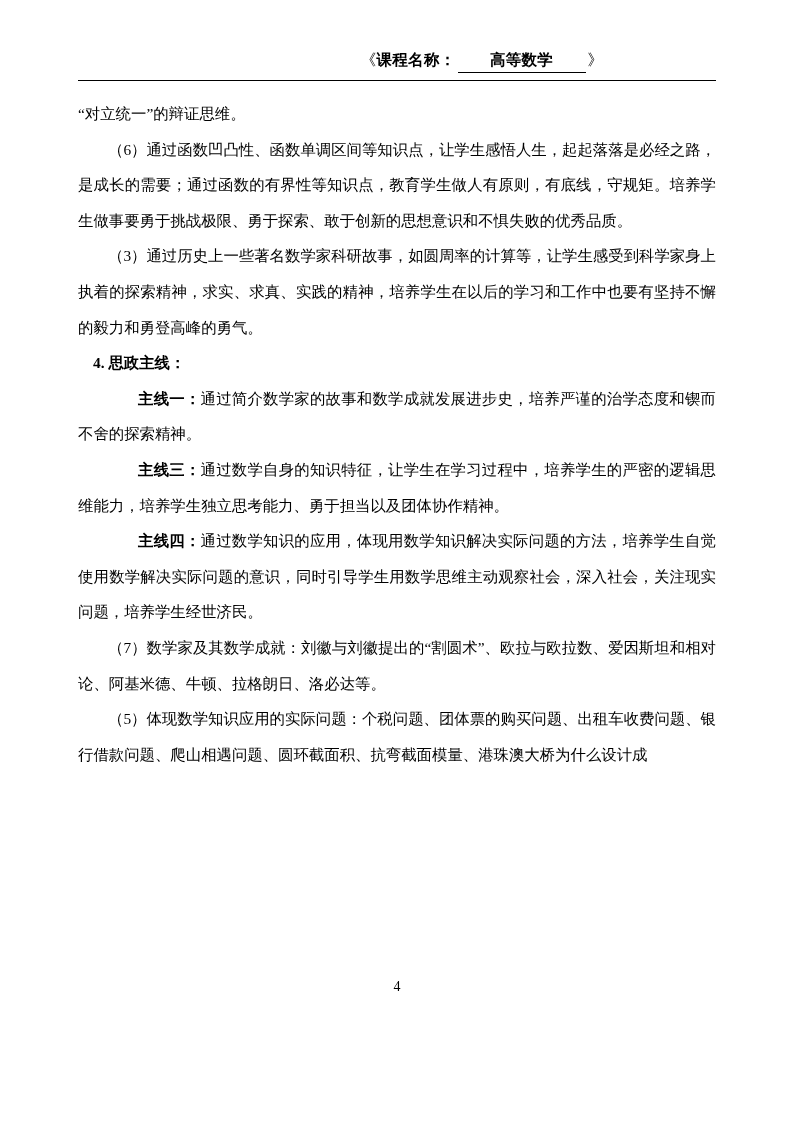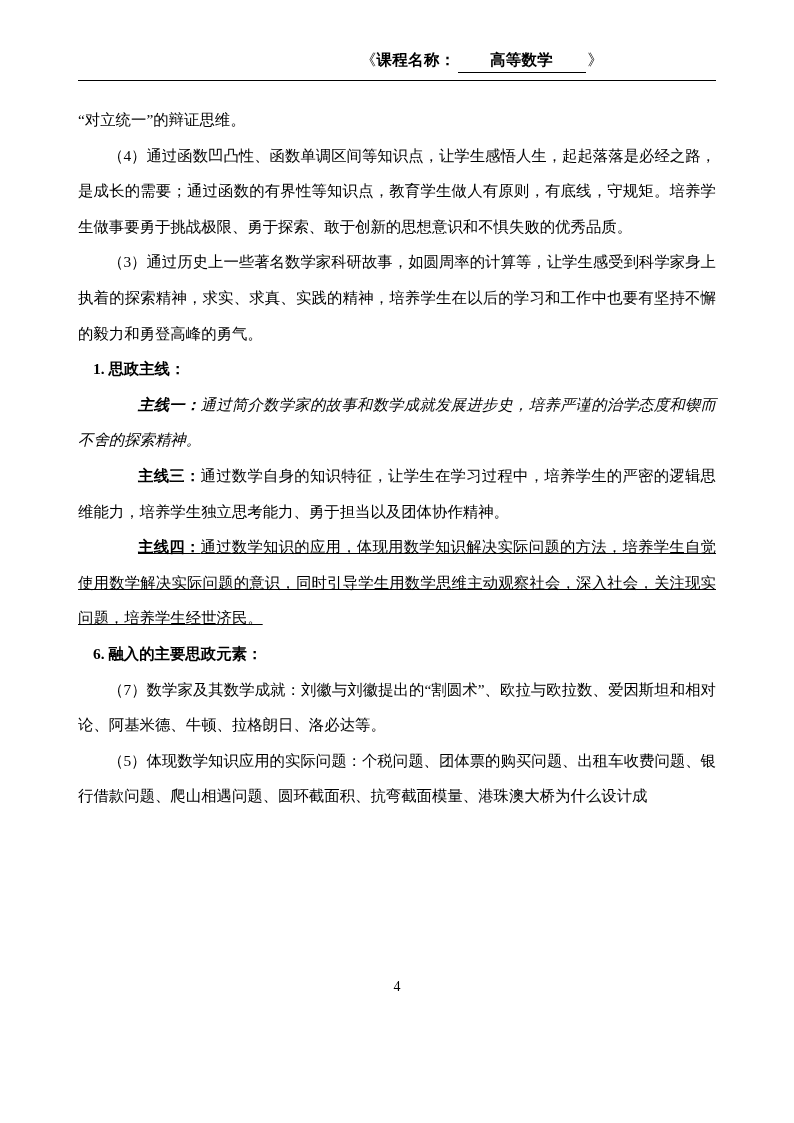--- a/index.html
+++ b/index.html
@@ -55,21 +55,21 @@
   .header-rule {
     position: absolute;
     left: 0;
     right: 0;
     top: 30px;
     border-bottom: 1px solid #000;
   }
   
   .content {
     position: absolute;
-    top: 102px;
+    top: 96px;
     left: 78px;
     width: 638px;
     font-size: 15.4px;
     line-height: 35.6px;
     text-align: justify;
     text-justify: inter-ideograph;
   }
   p {
     margin: 0;
     text-indent: 0;
@@ -107,35 +107,34 @@
       <span class="bracket">《</span><span class="header-label">课程名称：</span><span class="header-value">高等数学</span><span class="bracket">》</span>
     </div>
     <div class="header-rule"></div>
   </div>
 
   <div class="content">
 
     <p class="ind1">“对立统一”的辩证思维。</p>
 
 
-    <p class="ind2">（4）通过函数凹凸性、函数单调区间等知识点，让学生感悟人生，起起落落是必经之路，是成长的需要；通过函数的有界性等知识点，教育学生做人有原则，有底线，守规矩。培养学生做事要勇于挑战极限、勇于探索、敢于创新的思想意识和不惧失败的优秀品质。</p>
+    <p class="ind2">（6）通过函数凹凸性、函数单调区间等知识点，让学生感悟人生，起起落落是必经之路，是成长的需要；通过函数的有界性等知识点，教育学生做人有原则，有底线，守规矩。培养学生做事要勇于挑战极限、勇于探索、敢于创新的思想意识和不惧失败的优秀品质。</p>
 
     <p class="ind2">（3）通过历史上一些著名数学家科研故事，如圆周率的计算等，让学生感受到科学家身上执着的探索精神，求实、求真、实践的精神，培养学生在以后的学习和工作中也要有坚持不懈的毅力和勇登高峰的勇气。</p>
 
-    <p class="section-title">1. 思政主线：</p>
+    <p class="section-title">4. 思政主线：</p>
 
 
-    <p class="ind2" style="text-indent:60px;font-style:italic;"><span class="lead">主线一：</span><span>通过简介数学家的故事和数学成就发展进步史，培养严谨的治学态度和锲而不舍的探索精神。</span></p>
+    <p class="ind2" style="text-indent:60px;"><span class="lead">主线一：</span><span>通过简介数学家的故事和数学成就发展进步史，培养严谨的治学态度和锲而不舍的探索精神。</span></p>
 
 
     <p class="ind2" style="text-indent:60px;"><span class="lead">主线三：</span><span>通过数学自身的知识特征，让学生在学习过程中，培养学生的严密的逻辑思维能力，培养学生独立思考能力、勇于担当以及团体协作精神。</span></p>
 
-    <p class="ind2" style="text-indent:60px;text-decoration:underline;"><span class="lead">主线四：</span><span>通过数学知识的应用，体现用数学知识解决实际问题的方法，培养学生自觉使用数学解决实际问题的意识，同时引导学生用数学思维主动观察社会，深入社会，关注现实问题，培养学生经世济民。</span></p>
+    <p class="ind2" style="text-indent:60px;"><span class="lead">主线四：</span><span>通过数学知识的应用，体现用数学知识解决实际问题的方法，培养学生自觉使用数学解决实际问题的意识，同时引导学生用数学思维主动观察社会，深入社会，关注现实问题，培养学生经世济民。</span></p>
 
-    <p class="section-title">6. 融入的主要思政元素：</p>
 
     <p class="ind2">（7）数学家及其数学成就：刘徽与刘徽提出的“割圆术”、欧拉与欧拉数、爱因斯坦和相对论、阿基米德、牛顿、拉格朗日、洛必达等。</p>
 
     <p class="ind2">（5）体现数学知识应用的实际问题：个税问题、团体票的购买问题、出租车收费问题、银行借款问题、爬山相遇问题、圆环截面积、抗弯截面模量、港珠澳大桥为什么设计成</p>
 
   </div>
 
   <div class="page-number">4</div>
 
 </div>

